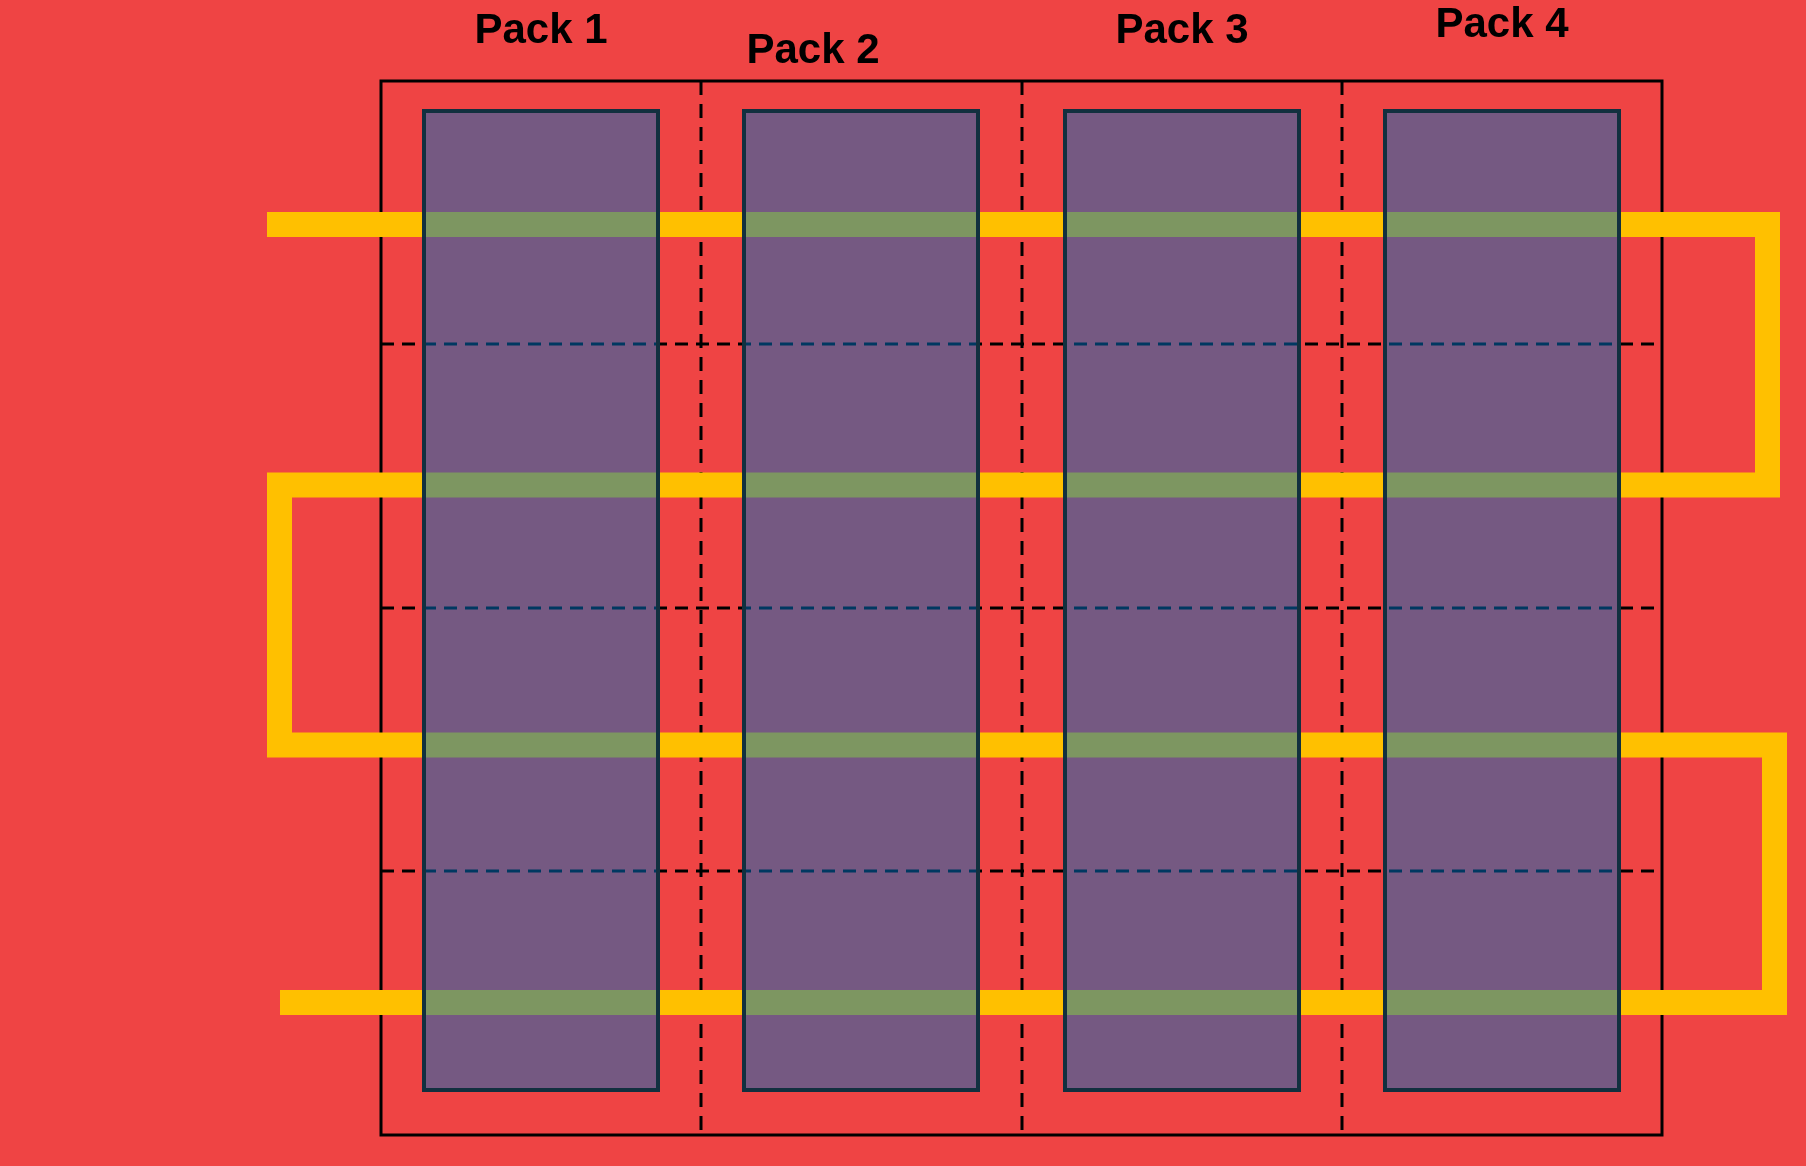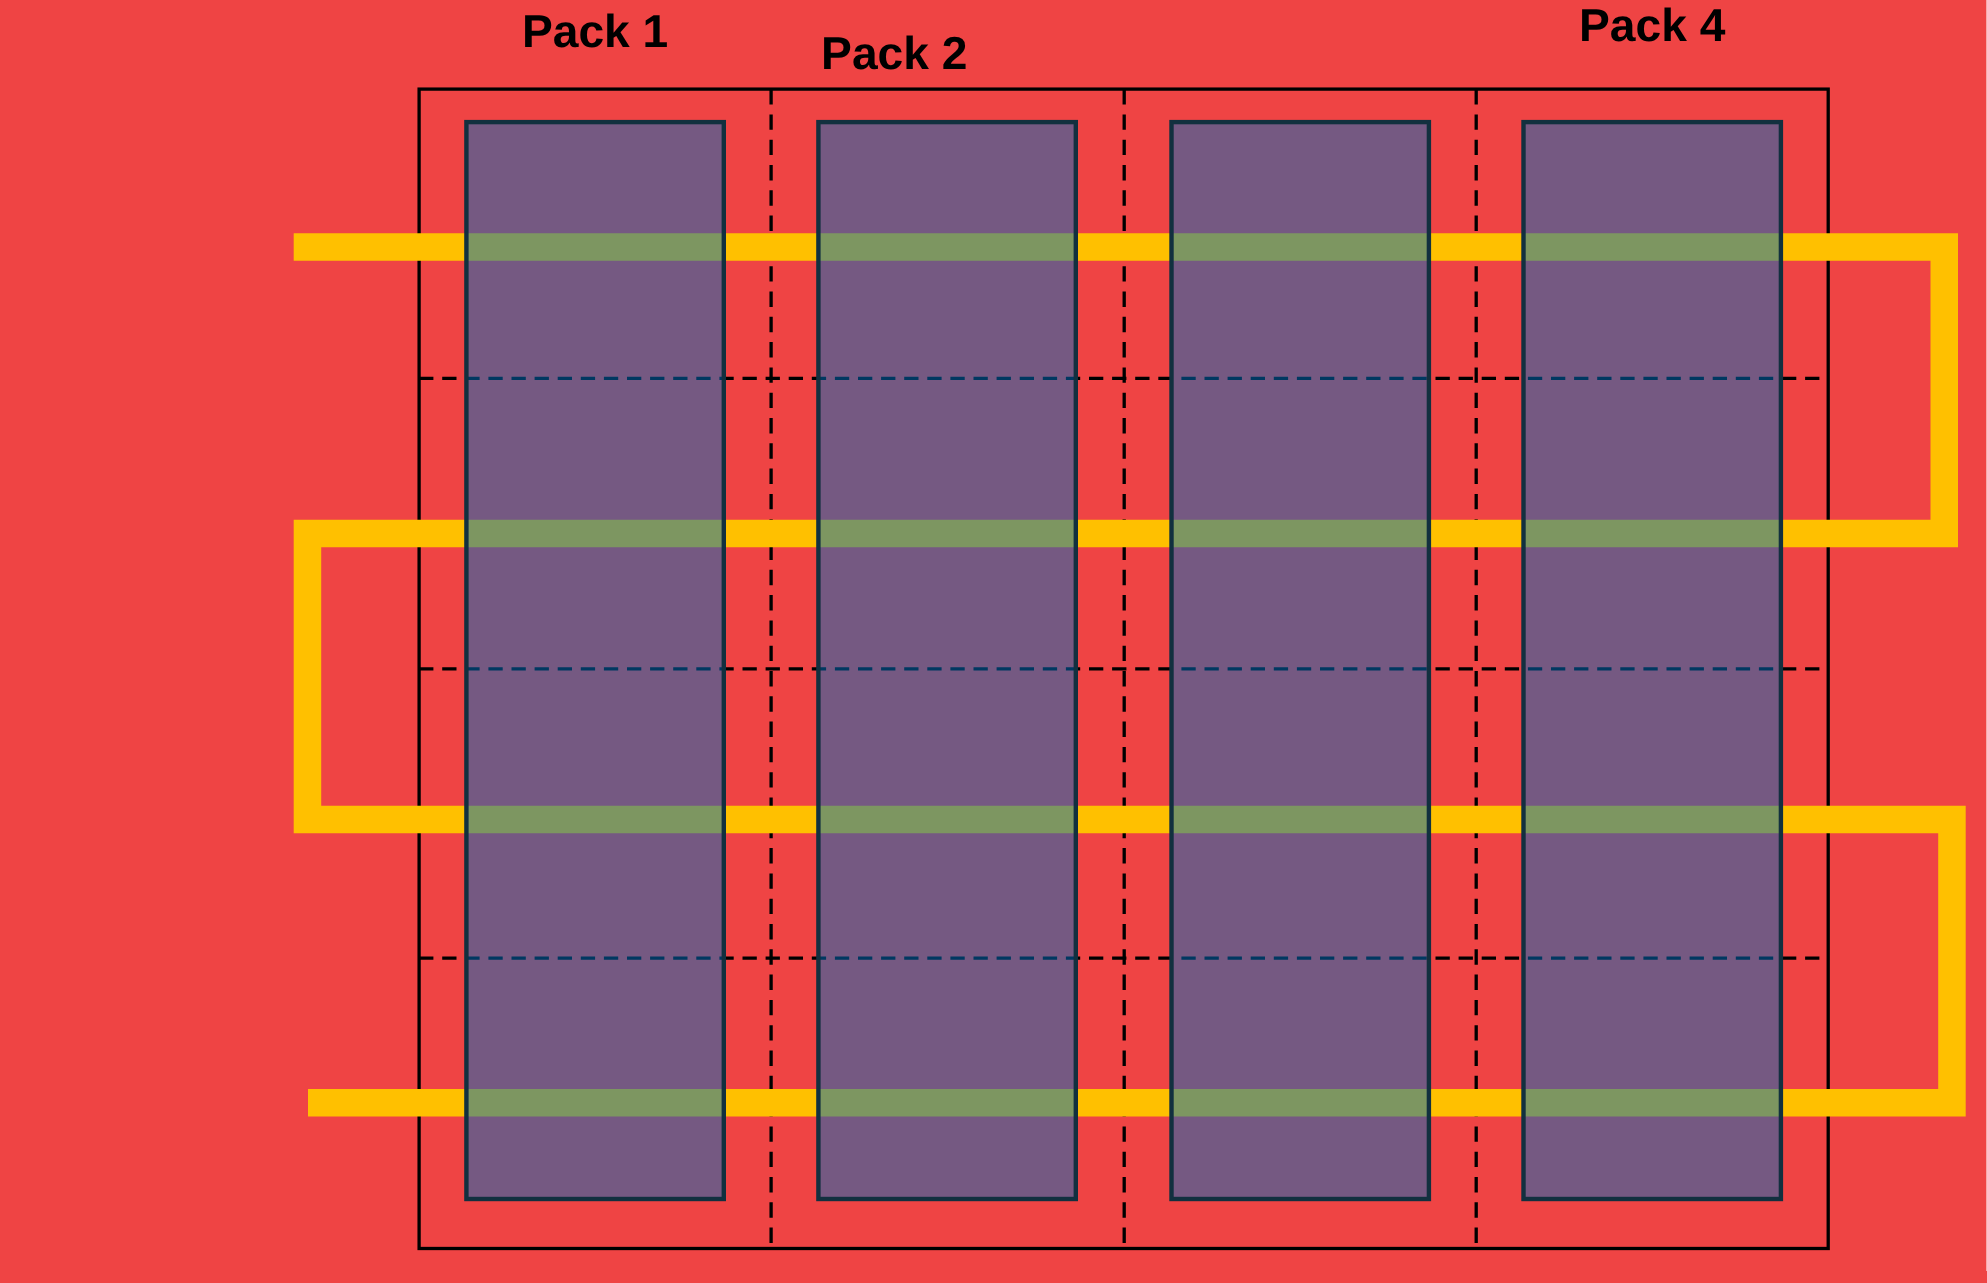--- a/index.html
+++ b/index.html
@@ -51,16 +51,17 @@
     <g stroke-width="4" fill="rgba(0,110,190,0.51)" stroke="#12303F">
       <rect x="424" y="111" width="234" height="979"></rect>
       <rect x="744" y="111" width="234" height="979"></rect>
       <rect x="1065" y="111" width="234" height="979"></rect>
       <rect x="1385" y="111" width="234" height="979"></rect>
     </g>
   </svg>
 
   <div class="lbl pack-lbl" style="left:541px;top:8px;">Pack 1</div>
   <div class="lbl pack-lbl" style="left:813px;top:8px;margin-top:20px;">Pack 2</div>
+  <div class="lbl pack-lbl" style="left:1182px;top:8px;">Pack 3</div>
   <div class="lbl pack-lbl" style="left:1502px;top:2px;">Pack 4</div>
 
 
 </div>
 
 </body></html>

